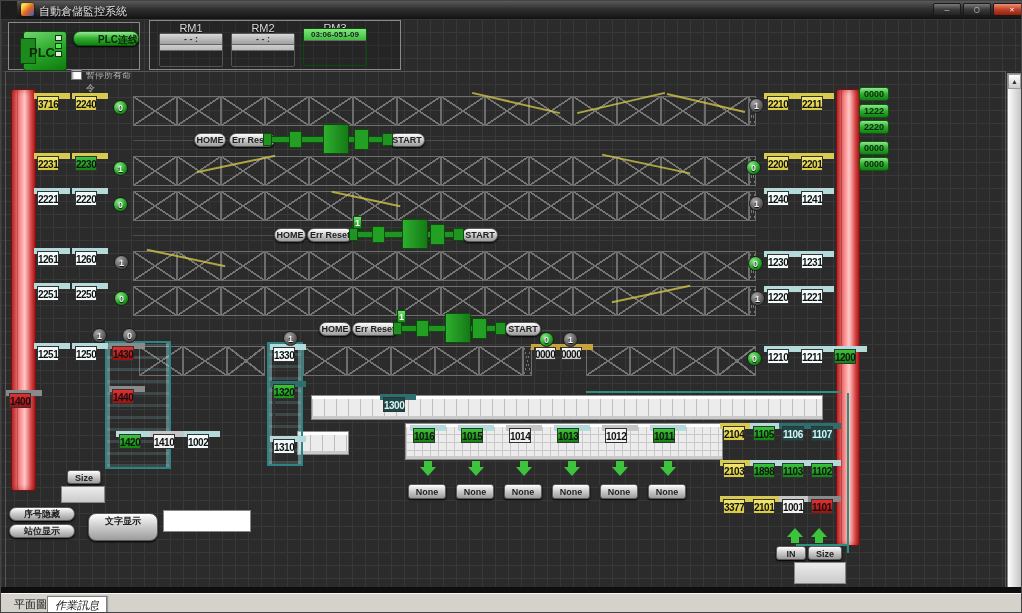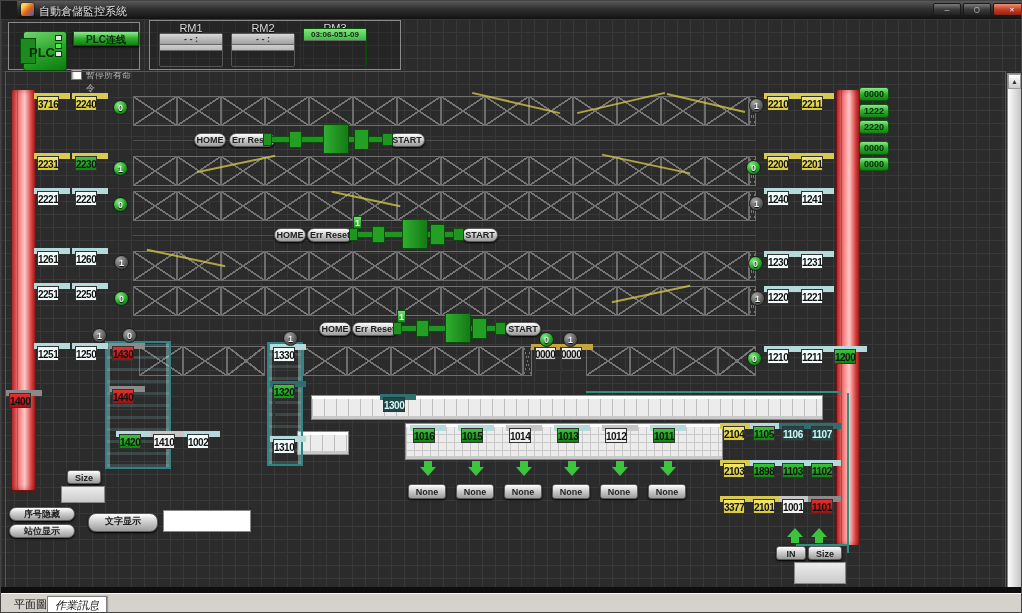--- a/index.html
+++ b/index.html
@@ -23,21 +23,21 @@
     background-size:13px 13px;}
   #stage *{position:absolute;box-sizing:border-box;}
   .panelbox{border:1px solid #8a8a8a;background:rgba(20,20,20,.25);}
   
   #plcdev{left:14px;top:8px;width:44px;height:40px;border-radius:3px;border:1px solid #0a4a0a;
     background:linear-gradient(160deg,#6fd66f,#27a527 55%,#0f7a0f);}
   #plcdev .tab{position:absolute;left:-4px;top:6px;width:6px;height:26px;background:#1d8a1d;border:1px solid #0a4a0a;}
   #plcdev .lbl{position:absolute;left:5px;top:13px;font-size:13px;font-weight:bold;color:#0b2b0b;}
   #plcdev .l1,#plcdev .l2,#plcdev .l3{position:absolute;right:4px;width:7px;height:6px;border:1px solid #0a3a0a;}
   #plcdev .l1{top:3px;background:#e8e8e8}#plcdev .l2{top:11px;background:#4cf04c}#plcdev .l3{top:19px;background:#e8e8e8}
-  .greenbtn{border:1px solid #0a5a0a;border-radius:0;color:#062806;font-weight:bold;text-align:center;
+  .greenbtn{border:1px solid #0a5a0a;border-radius:7px;color:#062806;font-weight:bold;text-align:right;
     background:linear-gradient(#96e896,#2fae2f 50%,#148014);box-shadow:0 1px 2px #000;}
   #chk{left:62px;top:46px;width:11px;height:11px;background:#fff;border:1px solid #777;box-shadow:inset 1px 1px 2px #999;}
   #chklbl{left:77px;top:46px;font-size:9px;color:#b5b5b5;}
   
   .rmname{font-size:11px;color:#dcdcdc;text-align:center;width:64px;text-shadow:0 1px 1px #000;}
   .rmdisp{width:64px;border:1px solid #555;border-radius:2px;overflow:hidden;}
   .rmdisp .band{position:relative;width:100%;border-bottom:1px solid #666;font-size:9px;font-weight:bold;
     text-align:center;color:#222;}
   .rm-gray .b1{height:17px;background:linear-gradient(#fdfdfd,#b9b9b9);}
   .rm-gray .b2{height:6px;background:linear-gradient(#e6e6e6,#a5a5a5);}
@@ -158,21 +158,21 @@
     <div id="cframe" style="left:4px;top:52px;width:1001px;height:536px;"></div>
     <div id="vscroll">
       <div class="sbtn" style="top:0;">▲</div>
       <div class="sbtn" style="bottom:0;">▼</div>
     </div>
 
     <div class="rectbtn" style="left:66px;top:451px;width:34px;height:14px;">Size</div>
     <div class="ginput" style="left:60px;top:467px;width:44px;height:17px;"></div>
     <div class="pill" style="left:8px;top:488px;width:66px;">序号隐藏</div>
     <div class="pill" style="left:8px;top:505px;width:66px;">站位显示</div>
-    <div class="pill" style="left:87px;top:494px;width:70px;height:19px;line-height:15px;">文字显示</div>
+    <div class="pill" style="left:87px;top:494px;width:70px;height:28px;line-height:15px;">文字显示</div>
     <div class="winput" style="left:162px;top:491px;width:88px;height:22px;"></div>
 
     <div class="rectbtn" style="left:775px;top:527px;width:30px;height:14px;">IN</div>
     <div class="rectbtn" style="left:807px;top:527px;width:34px;height:14px;">Size</div>
     <div class="ginput" style="left:793px;top:543px;width:52px;height:22px;"></div>
   <div class="rmname" style="left: 158px; top: 3px;">RM1</div>
       <div class="rmdisp rm-gray" style="left: 158px; top: 14px; width: 64px; height: 34px;">
         <div class="band b1"></div>
         <div class="band b2"></div>
         <div class="band b3">- - :</div>

